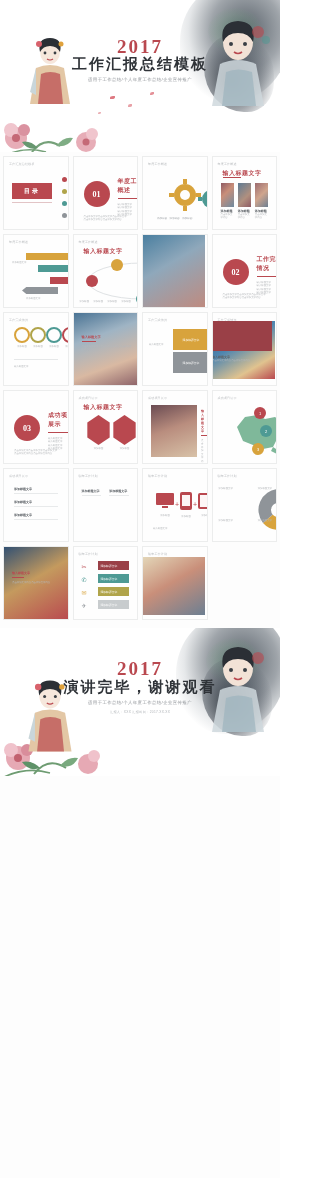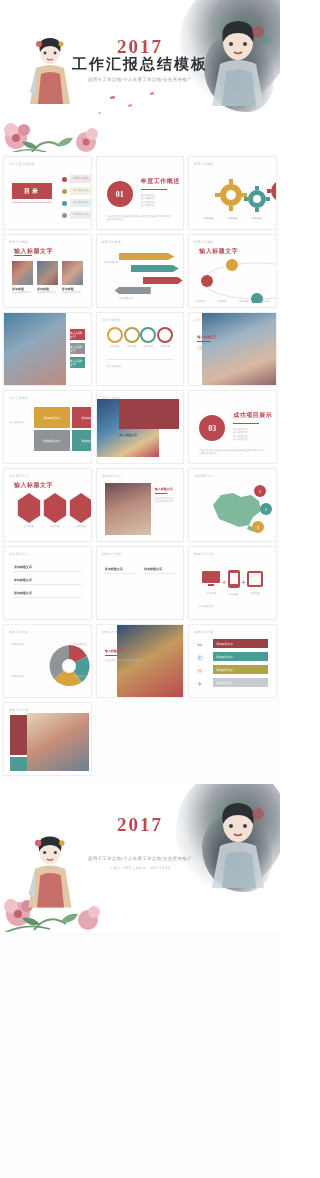--- a/index.html
+++ b/index.html
@@ -87,21 +87,21 @@
     color: #8d9196;
   }
   .petal { position: absolute; background: #d8626c; border-radius: 60% 10% 60% 10%; opacity: .85; }
 
   
   .grid {
     position: relative;
     width: 280px;
     padding: 4px 3px 4px 3px;
     display: grid;
-    grid-template-columns: 1fr 1fr 1fr;
+    grid-template-columns: 1fr 1fr 1fr 1fr;
     gap: 4px 4px;
   }
   .slide {
     position: relative;
     width: 100%;
     height: 74px;
     background: #fefefe;
     border: .5px solid #eceded;
     overflow: hidden;
   }
@@ -380,20 +380,32 @@
         </div>
         <div style="height:11px;background:#8f9499;margin-bottom:3px;display:flex;align-items:center;justify-content:center;">
           <span style="color:#fff;font-size:3px;">输入标题文字</span>
         </div>
         <div style="height:11px;background:#4e9a94;display:flex;align-items:center;justify-content:center;">
           <span style="color:#fff;font-size:3px;">输入标题文字</span>
         </div>
       </div>
     </div>
 
+    <div class="slide">
+      <div class="sec-num bg-red" style="left:10px;top:24px;">02</div>
+      <div style="position:absolute;left:44px;top:20px;">
+        <div class="sec-title">工作完成情况</div>
+        <div style="width:26px;height:1px;background:#b9484f;margin:3px 0 4px 0;"></div>
+        <div class="tiny2">输入标题文字</div>
+        <div class="tiny2">输入标题文字</div>
+        <div class="tiny2">输入标题文字</div>
+        <div class="tiny2">输入标题文字</div>
+      </div>
+      <div style="position:absolute;left:10px;top:58px;right:10px;" class="tiny2">点击添加文字点击添加文字点击添加文字点击添加文字内容点击添加文字内容</div>
+    </div>
 
     <div class="slide">
       <div class="slide-tag">工作完成情况</div>
       <div style="position:absolute;left:10px;top:14px;right:10px;display:flex;justify-content:space-between;align-items:flex-start;">
         <div style="text-align:center;">
           <div class="ring" style="width:16px;height:16px;border-color:#d8a33c;margin:0 auto;"></div>
           <div class="tiny2" style="margin-top:2px;">添加标题</div>
         </div>
         <div style="text-align:center;">
           <div class="ring" style="width:16px;height:16px;border-color:#b0a44a;margin:0 auto;"></div>
@@ -671,18 +683,19 @@
         <circle cx="31" cy="17" r="1.4" fill="#3a3f45"></circle>
       <path d="M23 23 q3 2 6 0" stroke="#b9484f" stroke-width="1.2" fill="none"></path>
       <circle cx="15" cy="8" r="3" fill="#d8626c"></circle>
         <circle cx="37" cy="8" r="2.5" fill="#e0a23c"></circle>
       <path d="M12 32 q14 -6 28 0 l6 36 h-40z" fill="#e3c7a5"></path>
       <path d="M17 38 q9 -4 19 0 l3 30 h-25z" fill="#b9484f" opacity=".7"></path>
       <path d="M12 32 l-6 24 l6 3z" fill="#c9d6da"></path>
     </svg>
 
     <div class="end-year">2017</div>
+    <div class="end-title">演讲完毕，谢谢观看</div>
     <div class="end-sub">适用于工作总结/个人年度工作总结/企业宣传推广</div>
     <div class="end-sub2">汇报人：XXX    汇报时间：2017.XX.XX</div>
 
   </div>
 
 </div>
 
 </body></html>

